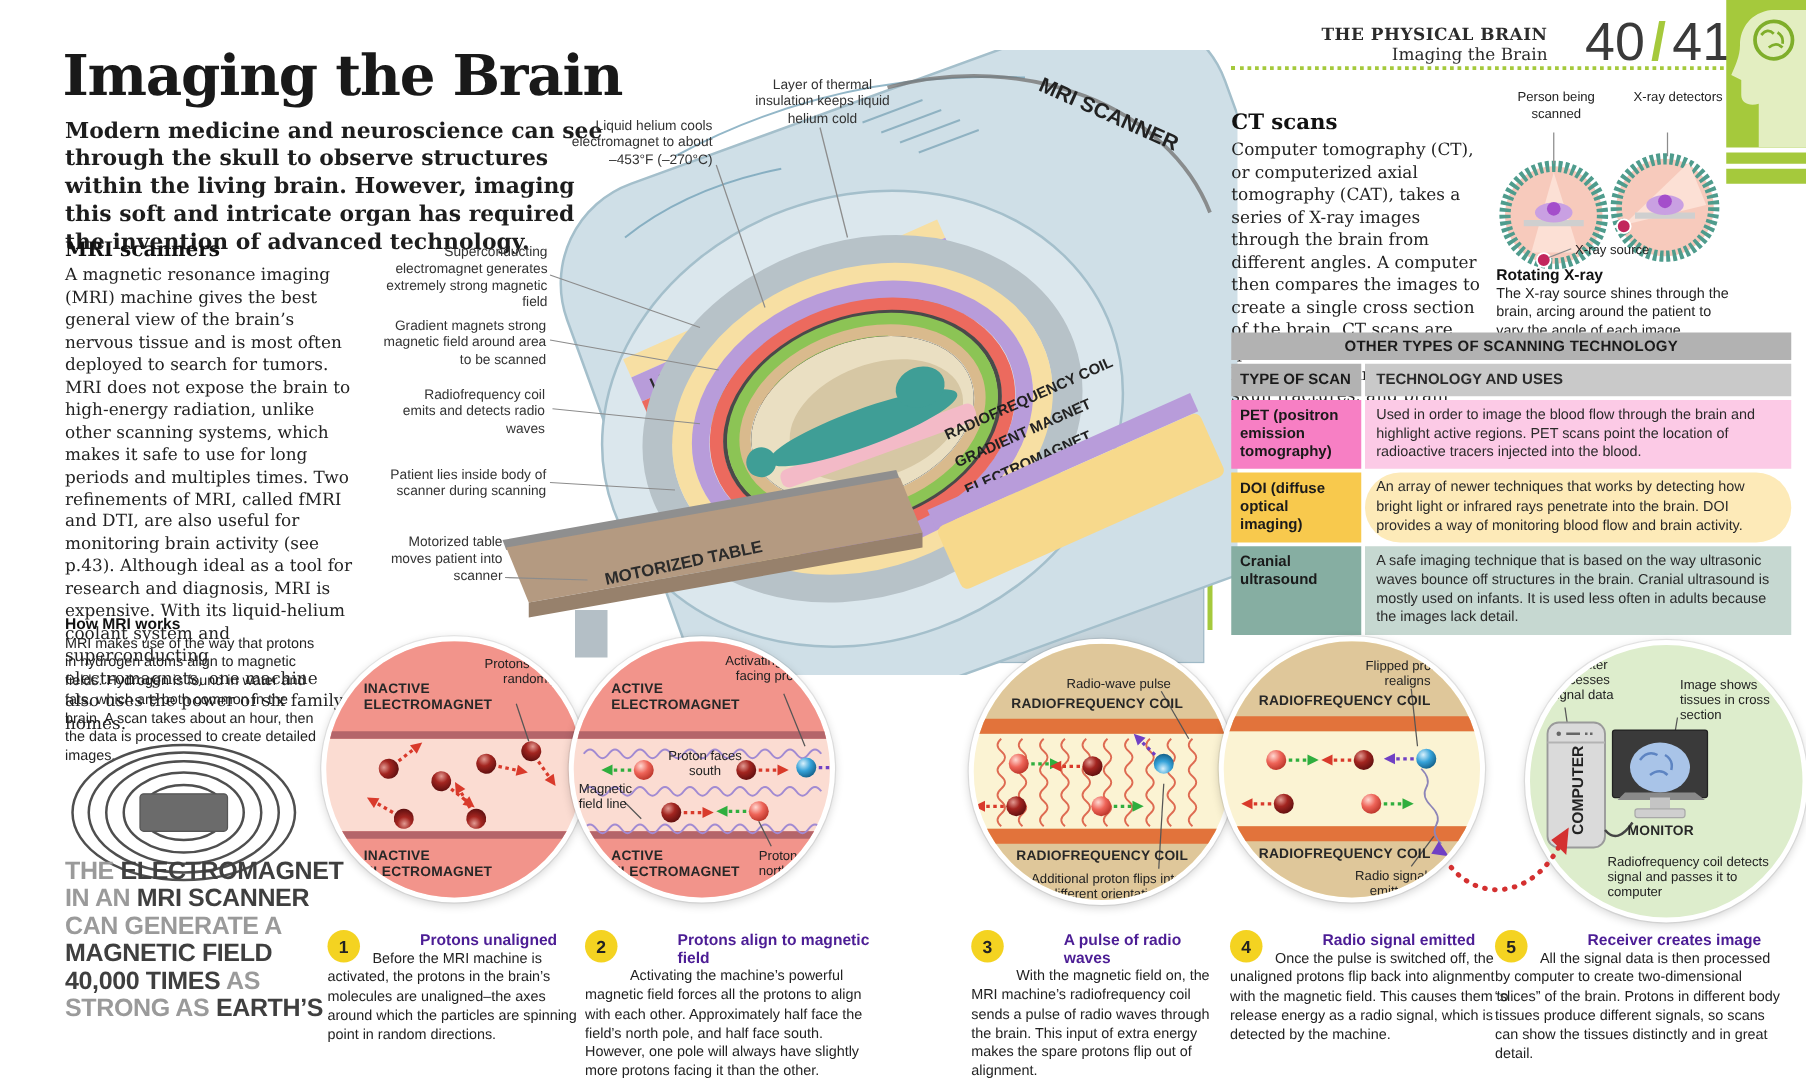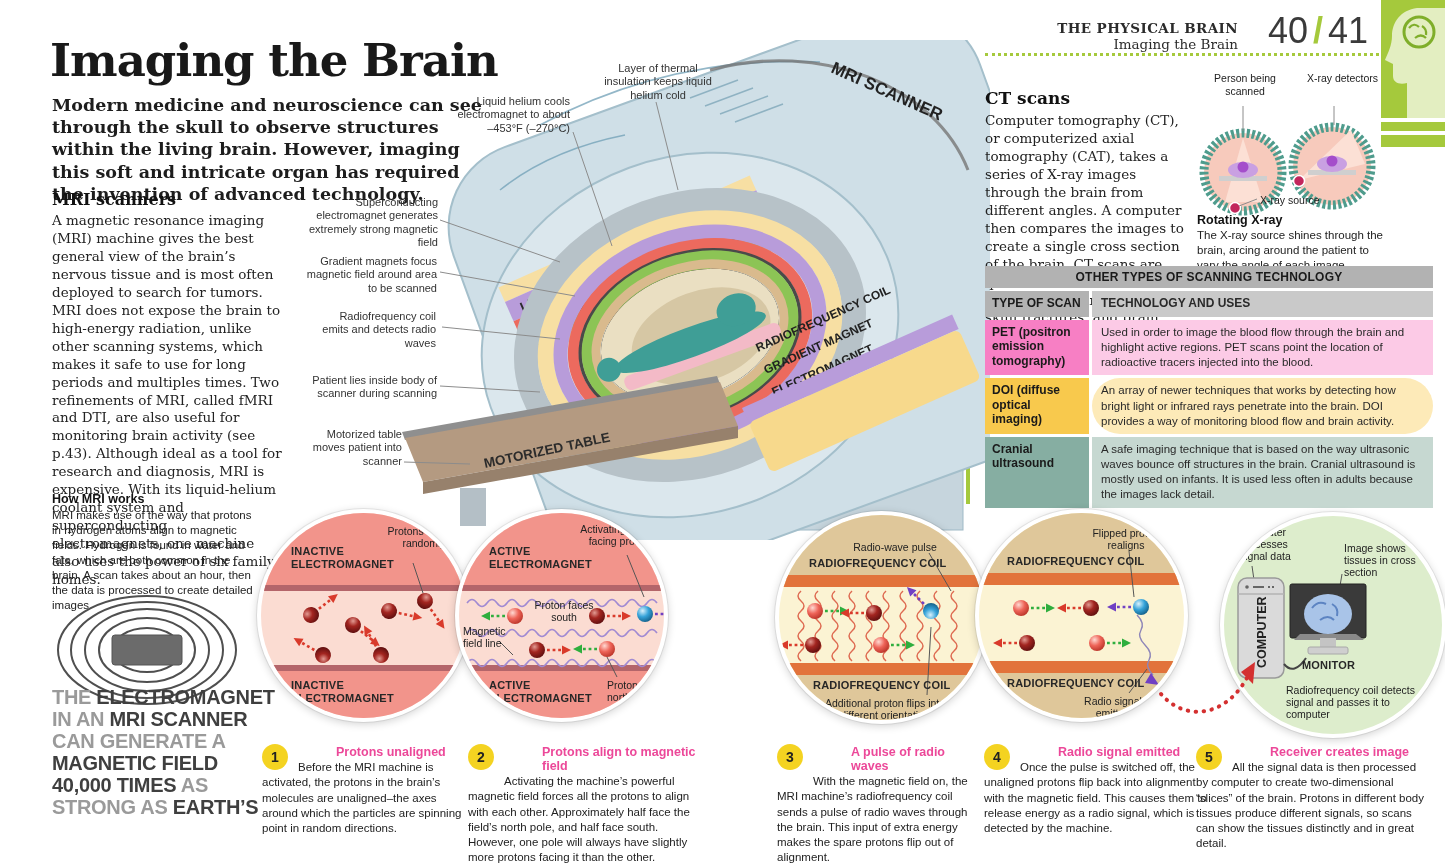--- a/index.html
+++ b/index.html
@@ -7,21 +7,21 @@
         font-family:"Liberation Sans","DejaVu Sans",sans-serif;color:#1c1c1c;
         border-right:2px solid #c9c9c9;border-bottom:2px solid #c9c9c9;}
   .abs{position:absolute;}
   .serif{font-family:"DejaVu Serif","Liberation Serif",serif;}
 
   
   .title{left:50px;top:34px;width:470px;font-size:45px;font-weight:bold;letter-spacing:-1px;color:#191919;}
   .lede{left:52px;top:94px;width:438px;font-size:17.5px;font-weight:bold;line-height:1.27;color:#1d1d1d;}
   .h-section{left:1010px;top:20px;width:228px;text-align:right;font-weight:bold;font-size:13.5px;letter-spacing:.4px;color:#2b2b2b;}
   .h-subsection{left:1010px;top:36px;width:228px;text-align:right;font-size:13.5px;color:#2b2b2b;}
-  .pagenum{left:1268px;top:10px;font-size:36px;color:#3a3a3a;display:flex;align-items:flex-start;}
+  .pagenum{left:1268px;top:10px;font-size:43px;color:#3a3a3a;display:flex;align-items:flex-start;}
   .pagenum .sep{color:#a5c93c;margin:0 5px;font-weight:bold;}
   .dotline{left:985px;top:53px;width:394px;border-top:3px dotted #a5c93c;height:0;}
   .green-rule{left:966px;top:80px;width:4px;height:424px;background:#a5c93c;}
   .green-panel{left:1381px;top:0;width:64px;height:118px;background:#a5c93c;}
   .green-bar1{left:1381px;top:122px;width:64px;height:9px;background:#a5c93c;}
   .green-bar2{left:1381px;top:135px;width:64px;height:12px;background:#a5c93c;}
 
   
   .mri-h{left:52px;top:190px;font-size:16px;font-weight:bold;color:#111;}
   .mri-b{left:52px;top:212px;width:230px;font-size:13.5px;line-height:1.33;color:#222;}
@@ -59,21 +59,21 @@
   .band.tan-t{top:0;height:60px;background:#dfc79a;border-bottom:12px solid #e2733b;}
   .band.tan-b{top:148px;height:100%;background:#dfc79a;border-top:12px solid #e2733b;}
   .bb{position:absolute;font-weight:bold;font-size:11px;line-height:1.18;color:#272727;letter-spacing:.2px;z-index:5;}
   .cl{position:absolute;font-size:10.5px;line-height:1.15;color:#222;z-index:5;}
   .glayer{position:absolute;left:0;top:0;z-index:3;}
 
   
   .step{position:absolute;top:744px;}
   .step .num{position:absolute;left:0;top:0;width:26px;height:26px;border-radius:50%;background:#f4d321;
              font-weight:bold;font-size:14px;color:#222;text-align:center;line-height:26px;}
-  .step h4{margin:1px 0 0 36px;font-size:12.5px;color:#ec4899;padding-left:38px;}
+  .step h4{margin:1px 0 0 36px;font-size:12.5px;color:#4c1d95;padding-left:38px;}
   .step p{margin:1px 0 0 0;font-size:11.5px;line-height:1.33;color:#222;text-indent:36px;}
 </style>
 </head>
 <body>
 
 <svg width="0" height="0" style="position:absolute" aria-hidden="true">
   <defs>
     <radialGradient id="grDark" cx="35%" cy="30%" r="75%">
       <stop offset="0" stop-color="#e29a92"></stop>
         <stop offset=".45" stop-color="#a32520"></stop>
@@ -222,21 +222,21 @@
       <line x1="50" y1="232" x2="185" y2="256"></line>
       <line x1="52" y1="287" x2="170" y2="299"></line>
       <line x1="50" y1="346" x2="150" y2="352"></line>
       <line x1="14" y1="422" x2="80" y2="424"></line>
     </g>
   </svg>
 
   <div class="abs callout ctr" style="left:598px;top:62px;width:120px">Layer of thermal insulation keeps liquid helium cold</div>
   <div class="abs callout" style="left:452px;top:95px;width:118px">Liquid helium cools electromagnet to about –453°F (–270°C)</div>
   <div class="abs callout" style="left:300px;top:196px;width:138px">Superconducting electromagnet generates extremely strong magnetic field</div>
-  <div class="abs callout" style="left:303px;top:255px;width:134px">Gradient magnets focus magnetic field around area to be scanned</div>
+  <div class="abs callout" style="left:303px;top:255px;width:134px">Gradient magnets strong magnetic field around area to be scanned</div>
   <div class="abs callout" style="left:318px;top:310px;width:118px">Radiofrequency coil emits and detects radio waves</div>
   <div class="abs callout" style="left:303px;top:374px;width:134px">Patient lies inside body of scanner during scanning</div>
   <div class="abs callout" style="left:298px;top:428px;width:104px">Motorized table moves patient into scanner</div>
 
   <div class="abs ct-h serif">CT scans</div>
   <div class="abs ct-b serif">Computer tomography (CT), or computerized axial tomography (CAT), takes a series of X-ray images through the brain from different angles. A computer then compares the images to create a single cross section of the brain. CT scans are quicker than MRI and are best for detecting strokes, skull fractures, and brain hemorrhages.</div>
 
   <svg class="abs" style="left:1193px;top:104px" width="200" height="126" viewBox="0 0 200 126">
     <g>
       <circle cx="50" cy="68" r="39" fill="#f7cabc" stroke="#4f9c8d" stroke-width="9" stroke-dasharray="3 2.2"></circle>

